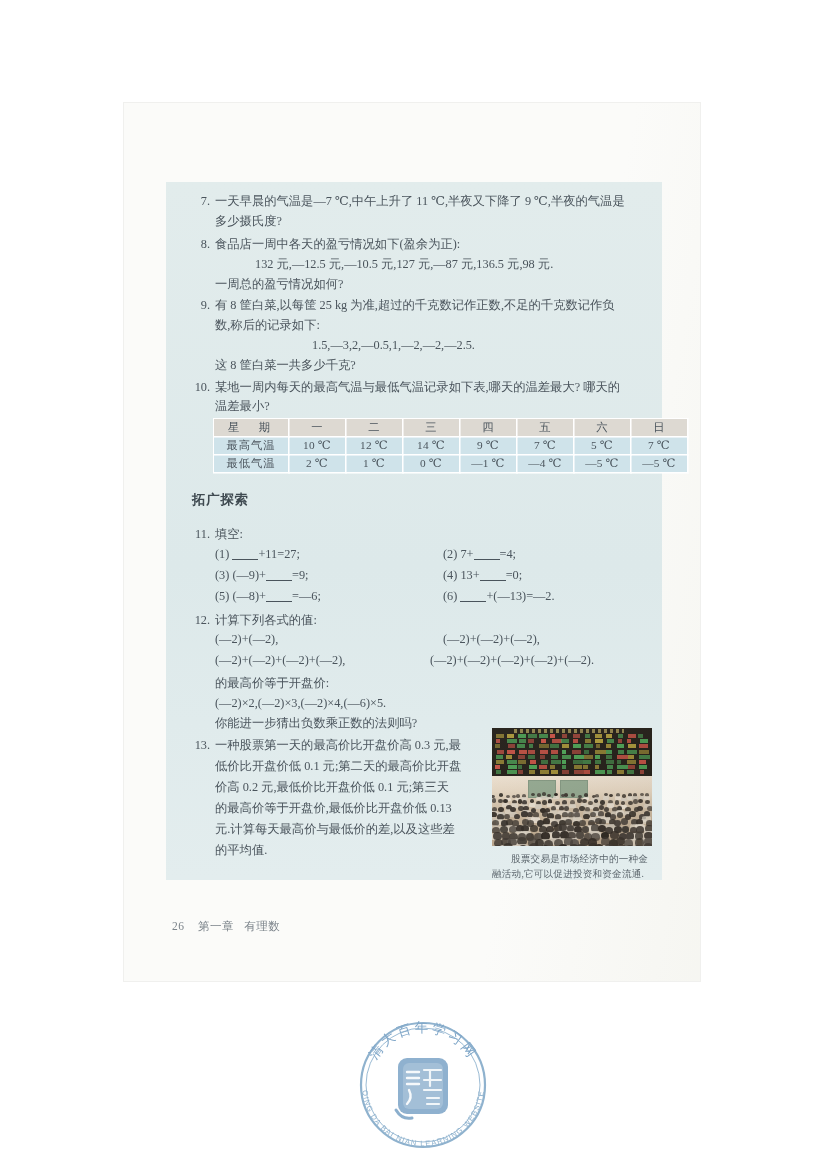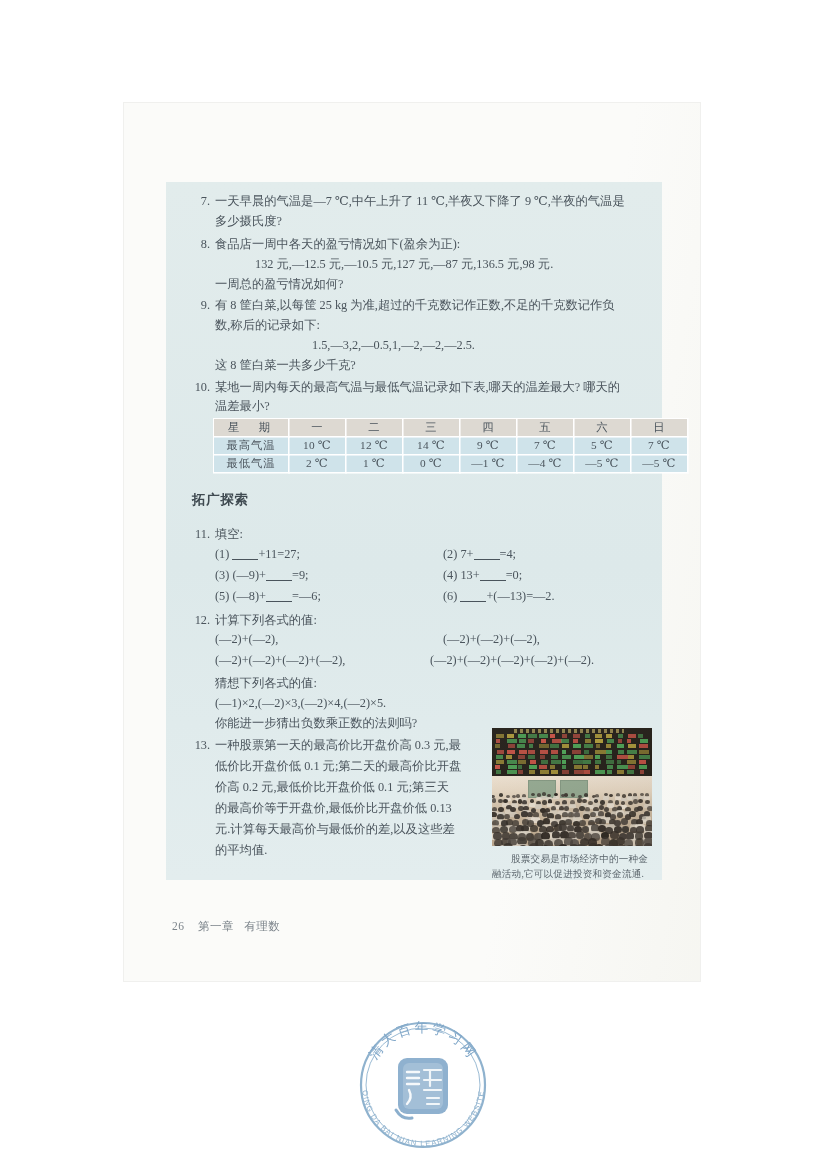--- a/index.html
+++ b/index.html
@@ -285,22 +285,22 @@
 
 <div class="exp-row" style="top:632px;">
   <span class="exp-a">(—2)+(—2),</span>
   <span class="exp-b">(—2)+(—2)+(—2),</span>
 </div>
 <div class="exp-row" style="top:653px;">
   <span class="exp-a">(—2)+(—2)+(—2)+(—2),</span>
   <span class="exp-b" style="left:215px;">(—2)+(—2)+(—2)+(—2)+(—2).</span>
 </div>
 
-<div class="body-line indent2" style="top:674px;">猜想下列各式的值:</div>
-<div class="body-line indent2" style="top:694px;">(—1)×2,(—2)×3,(—2)×4,(—2)×5.</div>
+<div class="body-line indent2" style="top:674px;">的最高价等于开盘价:</div>
+<div class="body-line indent2" style="top:694px;">(—2)×2,(—2)×3,(—2)×4,(—6)×5.</div>
 <div class="body-line indent2" style="top:714px;">你能进一步猜出负数乘正数的法则吗?</div>
 
 <div class="num" style="left:182px; top:736px; width:28px;">13.</div>
 <div class="body-line indent2" style="top:736px;">一种股票第一天的最高价比开盘价高 0.3 元,最</div>
 <div class="body-line indent2" style="top:757px;">低价比开盘价低 0.1 元;第二天的最高价比开盘</div>
 <div class="body-line indent2" style="top:778px;">价高 0.2 元,最低价比开盘价低 0.1 元;第三天</div>
 <div class="body-line indent2" style="top:799px;">的最高价等于开盘价,最低价比开盘价低 0.13</div>
 <div class="body-line indent2" style="top:820px;">元.计算每天最高价与最低价的差,以及这些差</div>
 <div class="body-line indent2" style="top:841px;">的平均值.</div>
 

